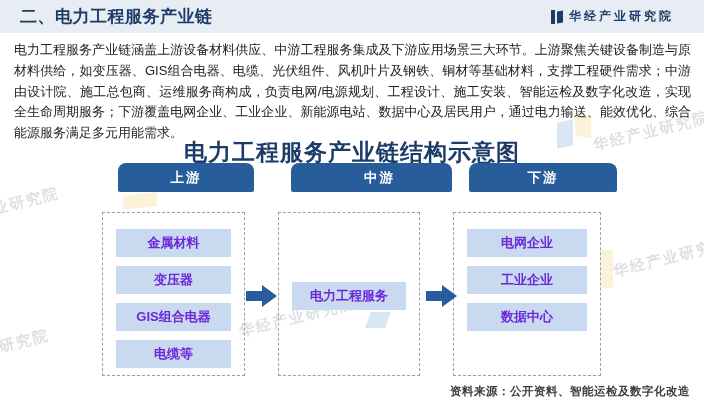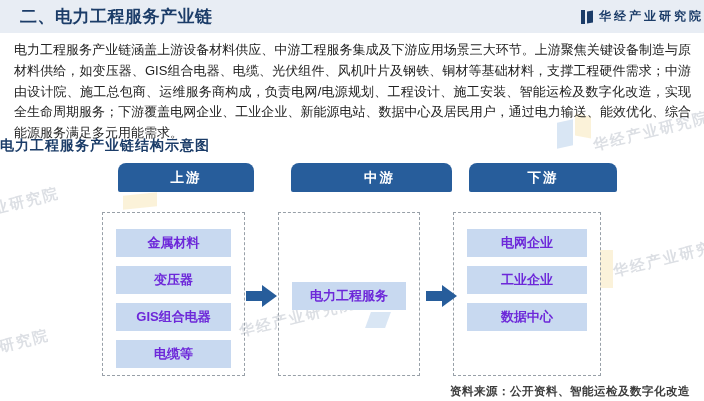--- a/index.html
+++ b/index.html
@@ -5,38 +5,38 @@
   html,body{margin:0;padding:0;background:#fff;}
   .page{
     position:relative;width:704px;height:401px;overflow:hidden;background:#fff;
     font-family:"Liberation Sans","DejaVu Sans",sans-serif;
   }
   
   .header{
     position:absolute;left:0;top:0;width:704px;height:33px;
     background:var(--header-bg,#e8edf4);
     display:flex;align-items:center;justify-content:space-between;
-    padding:0 0 0 20px;box-sizing:border-box;
+    padding:0 30px 0 20px;box-sizing:border-box;
   }
   .header-title{font-size:17px;font-weight:bold;color:var(--title-ink,#1b3c68);letter-spacing:.5px;}
   .brand{display:flex;align-items:center;gap:5px;}
   .brand-icon{position:relative;width:13px;height:14px;}
   .brand-icon .b1{position:absolute;left:0;top:0;width:4px;height:14px;background:var(--title-ink,#1b3c68);}
   .brand-icon .b2{position:absolute;left:6px;top:1px;width:6px;height:12px;background:var(--title-ink,#1b3c68);transform:skewY(-8deg);}
   .brand-name{font-size:12px;font-weight:bold;color:var(--title-ink,#1d4273);letter-spacing:3px;}
   
   .intro{
     position:absolute;left:14px;top:40px;width:677px;
     font-size:13px;line-height:20.8px;color:#222;
     text-align:justify;text-justify:inter-ideograph;
   }
   
   .diagram-title{
-    position:absolute;left:0;top:137px;width:704px;text-align:left;
-    font-size:14px;font-weight:bold;color:var(--title-ink,#15406e);letter-spacing:1px;
+    position:absolute;left:0;top:137px;width:704px;text-align:center;
+    font-size:23px;font-weight:bold;color:var(--title-ink,#15406e);letter-spacing:1px;
   }
   .tab{
     position:absolute;top:163px;height:29px;line-height:29px;
     background:var(--accent,#275d9b);color:#fff;font-size:13.5px;font-weight:bold;
     text-align:center;border-radius:8px 8px 2px 2px;letter-spacing:2px;z-index:2;margin-left:16px;
   }
   .tab.t1{left:102px;width:136px;}
   .tab.t2{left:275px;width:145px;padding-left:16px;}
   .tab.t3{left:453px;width:148px;}
   .panel{

